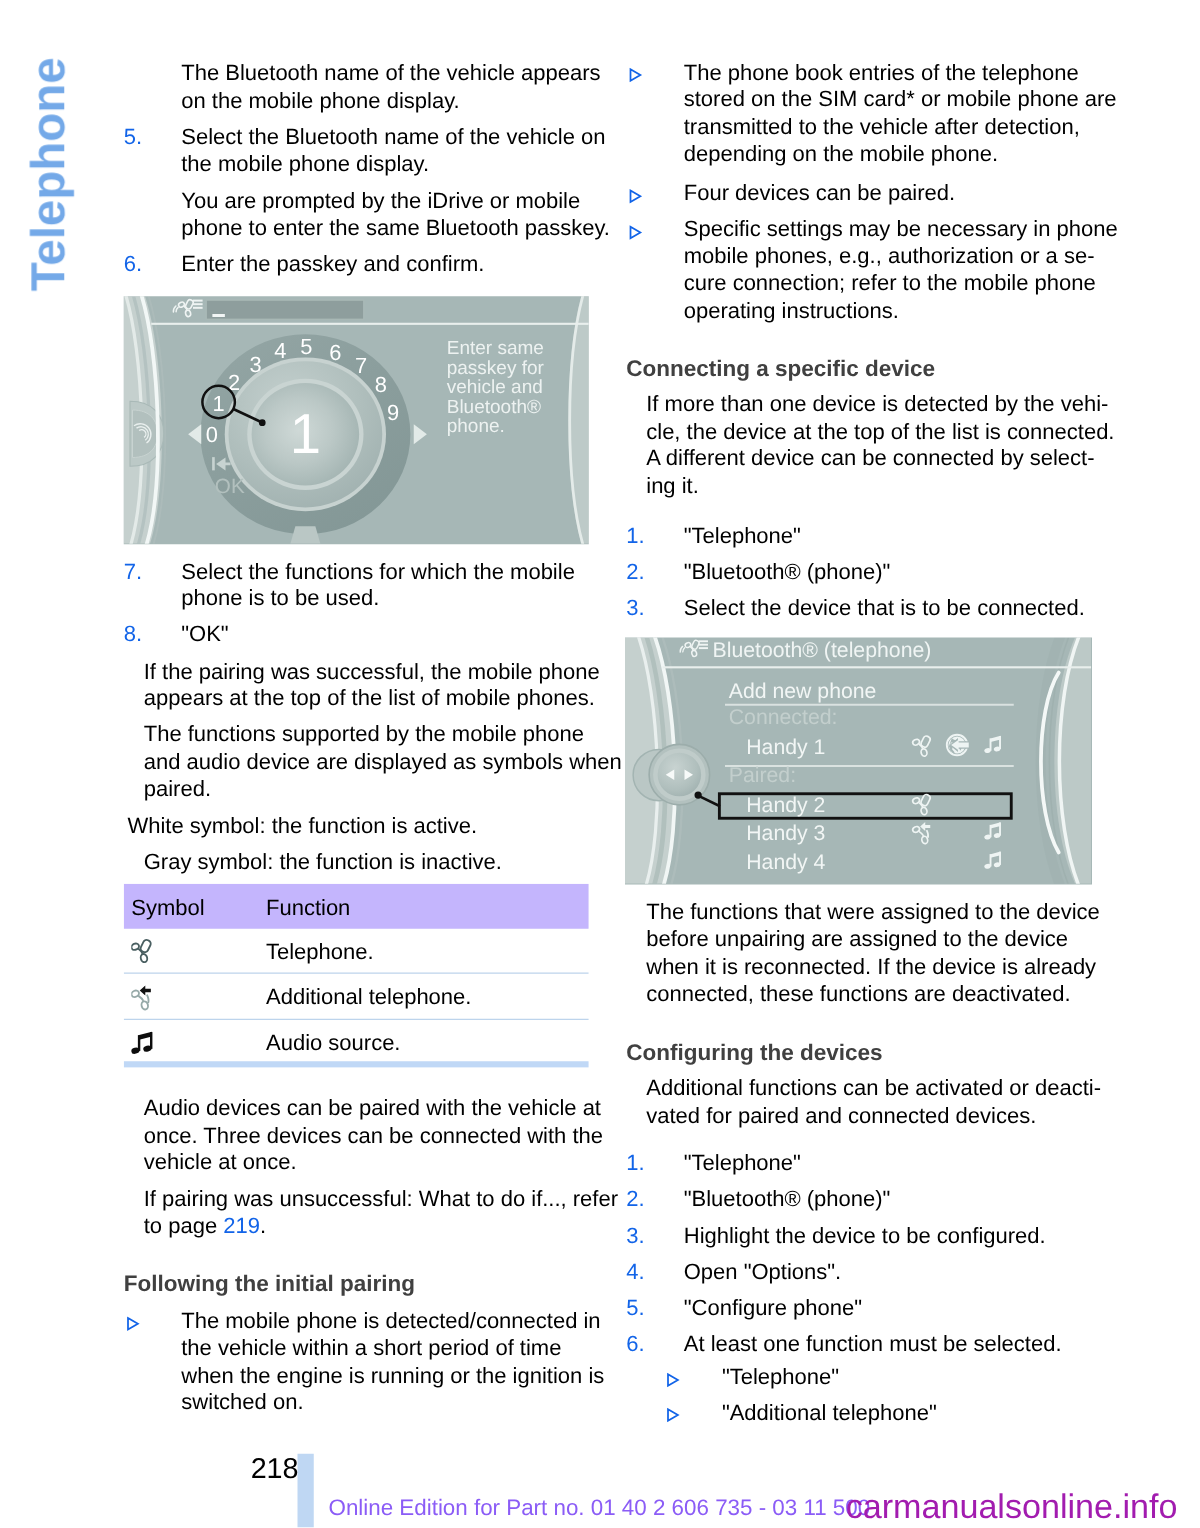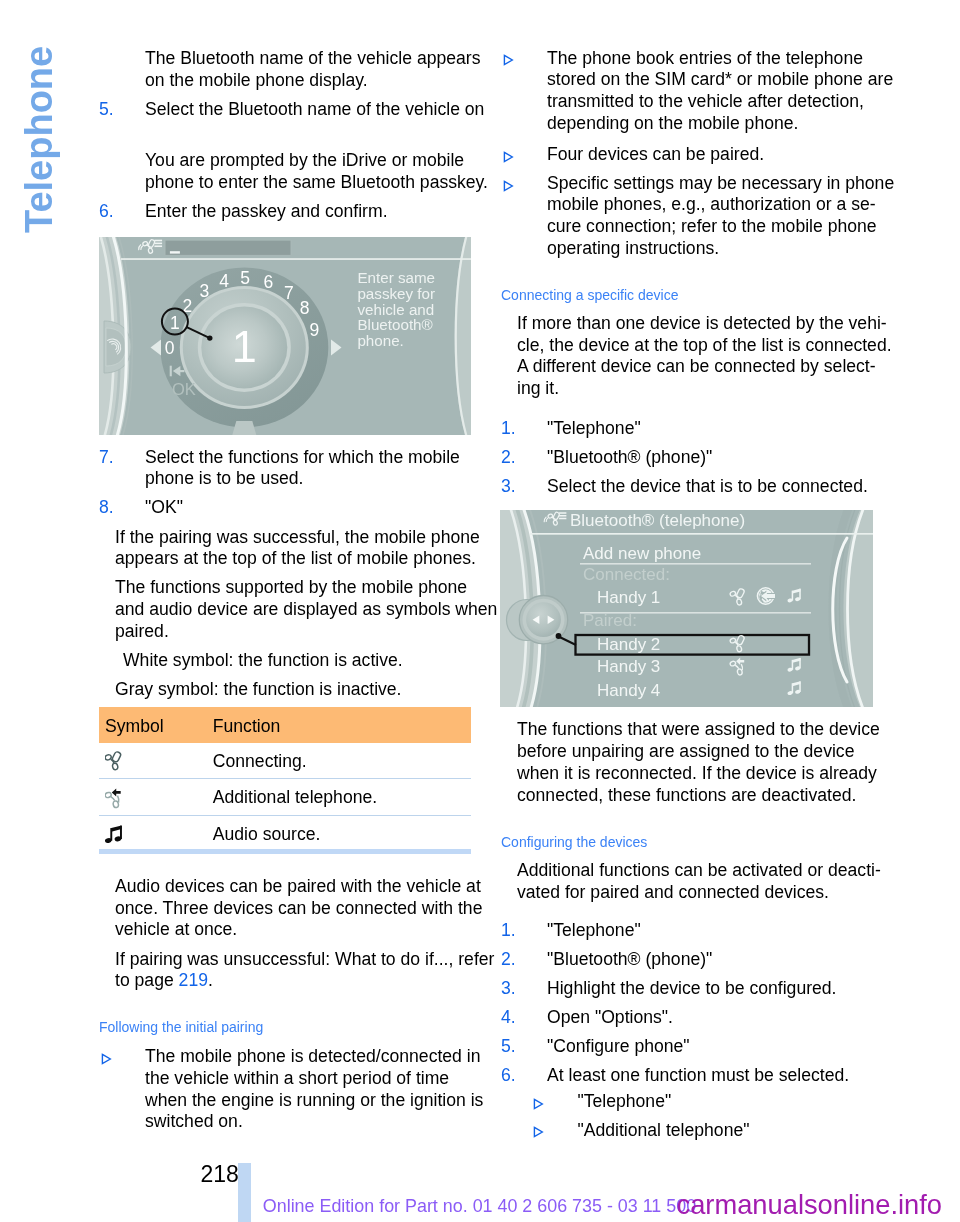--- a/index.html
+++ b/index.html
@@ -10,24 +10,24 @@
      transform:rotate(-90deg) translateZ(0);transform-origin:50% 50%;
      color:#74A9E8;font-weight:bold;font-size:38px;
      line-height:44px;white-space:nowrap;text-align:left;}
   .blk{position:absolute;transform:translateZ(0);}
   .ln{font-size:17.6px;line-height:21.8px;color:#000;white-space:nowrap;height:21.8px;margin-left:16px;}
   .num{position:absolute;left:0;top:0;color:#1264E8;font-size:17.6px;line-height:21.8px;}
   .ind30{padding-left:30px;}
   .ind62{padding-left:60.5px;}
   .tri{position:absolute;left:2px;top:6.9px;}
   .tri2{position:absolute;left:32px;top:6.9px;}
-  .head{color:#3b82f6;font-size:14px;font-weight:normal;line-height:23px;white-space:nowrap;}
+  .head{color:#404040;font-size:18px;font-weight:bold;line-height:23px;white-space:nowrap;}
   .lnk{color:#1264E8;}
   .tbl{position:absolute;width:372px;transform:translateZ(0);}
-  .tbl-head{background:#fdba74;height:35.6px;position:relative;}
+  .tbl-head{background:#c4b5fd;height:35.6px;position:relative;}
   .tbl-head span{position:absolute;top:8.3px;font-size:17.6px;color:#000;line-height:21px;}
   .th-sym{left:6px;}
   .th-fun{left:113.8px;}
   .tbl-row{position:relative;height:35.5px;border-bottom:1.1px solid #BDD4EC;}
   .tbl-row.last{border-bottom:none;}
   .tbl-row .fn{position:absolute;left:113.8px;top:7.6px;font-size:17.6px;color:#000;line-height:21px;}
   .tbl-row .ic{position:absolute;left:5.5px;top:8.5px;}
   .tbl-foot{height:5.3px;background:#C0D8F6;margin-top:-2.3px;}
   .foot-bar{position:absolute;left:238px;top:1163px;width:12.5px;height:59px;background:#BFD7F3;}
   .pageno{transform:translateZ(0);position:absolute;left:200.5px;top:1163.5px;font-size:23px;color:#000;line-height:20px;}
@@ -41,20 +41,21 @@
 
 <div class="page">
   <div class="tab-label">Telephone</div>
   <div class="blk" style="left:99px;top:48.0px;width:372px">
       <div class="ln ind30">The Bluetooth name of the vehicle appears</div>
       <div class="ln ind30">on the mobile phone display.</div>
     </div>
   <div class="blk" style="left:99px;top:98.9px;width:372px">
       <span class="num">5.</span>
       <div class="ln ind30">Select the Bluetooth name of the vehicle on</div>
+      <div class="ln ind30">the mobile phone display.</div>
     </div>
   <div class="blk" style="left:99px;top:149.8px;width:372px">
       <div class="ln ind30">You are prompted by the iDrive or mobile</div>
       <div class="ln ind30">phone to enter the same Bluetooth passkey.</div>
     </div>
   <div class="blk" style="left:99px;top:200.7px;width:372px">
       <span class="num">6.</span>
       <div class="ln ind30">Enter the passkey and confirm.</div>
     </div>
   <div class="blk" style="left:99px;top:446.5px;width:372px">
@@ -68,21 +69,21 @@
     </div>
   <div class="blk" style="left:99px;top:526.5px;width:372px">
       <div class="ln ">If the pairing was successful, the mobile phone</div>
       <div class="ln ">appears at the top of the list of mobile phones.</div>
     </div>
   <div class="blk" style="left:99px;top:577.4px;width:372px">
       <div class="ln ">The functions supported by the mobile phone</div>
       <div class="ln ">and audio device are displayed as symbols when</div>
       <div class="ln ">paired.</div>
     </div>
-  <div class="blk" style="left:107px;top:650.1px;width:372px">
+  <div class="blk" style="left:86px;top:650.1px;width:372px">
       <div class="ln ">White symbol: the function is active.</div>
     </div>
   <div class="blk" style="left:99px;top:679.2px;width:372px">
       <div class="ln ">Gray symbol: the function is inactive.</div>
     </div>
   <div class="blk" style="left:99px;top:875.8px;width:372px">
       <div class="ln ">Audio devices can be paired with the vehicle at</div>
       <div class="ln ">once. Three devices can be connected with the</div>
       <div class="ln ">vehicle at once.</div>
     </div>
@@ -203,21 +204,21 @@
       </div>
     <div class="tbl-row">
         <span class="ic"><svg width="18" height="20" viewBox="0 0 18 20">
             <g transform="translate(0,0) scale(1.06)">
               <ellipse cx="3.0" cy="6.0" rx="2.9" ry="2.3" transform="rotate(-25 3 6)" fill="none" stroke="#4A5F61" stroke-width="1.4"></ellipse>
               <path d="M5.4 7.6 C 7.0 8.8, 8.0 10.0, 8.6 11.4" fill="none" stroke="#4A5F61" stroke-width="1.4"></path>
               <rect x="8.0" y="0.8" width="5.8" height="9.4" rx="2.6" transform="rotate(26 10.9 5.5)" fill="none" stroke="#4A5F61" stroke-width="1.4"></rect>
               <ellipse cx="9.6" cy="14.6" rx="2.4" ry="3.1" transform="rotate(-15 9.6 14.6)" fill="none" stroke="#4A5F61" stroke-width="1.4"></ellipse>
             </g>
           </svg></span>
-        <span class="fn">Connecting.</span>
+        <span class="fn">Telephone.</span>
       </div>
     <div class="tbl-row">
         <span class="ic"><svg width="19" height="21" viewBox="0 0 19 21">
             <g transform="translate(0,0) scale(1.06)">
               <ellipse cx="3.0" cy="6.6" rx="2.9" ry="2.3" transform="rotate(-25 3 6.6)" fill="none" stroke="#96A9A8" stroke-width="1.4"></ellipse>
               <path d="M5.4 8.2 C 7.2 9.4, 8.4 10.6, 9.2 12.0" fill="none" stroke="#96A9A8" stroke-width="1.4"></path>
               <path d="M11.8 7.2 C 13.0 9.6, 13.4 11.8, 12.8 13.6" fill="none" stroke="#96A9A8" stroke-width="1.4"></path>
               <ellipse cx="10.2" cy="15.4" rx="2.4" ry="3.1" transform="rotate(-15 10.2 15.4)" fill="none" stroke="#96A9A8" stroke-width="1.4"></ellipse>
               <path d="M10.6 0.4 L6.4 4.2 L10.6 8.0 L10.6 5.5 L14.8 5.5 L14.8 2.9 L10.6 2.9 Z" fill="#121212"></path>
             </g>

